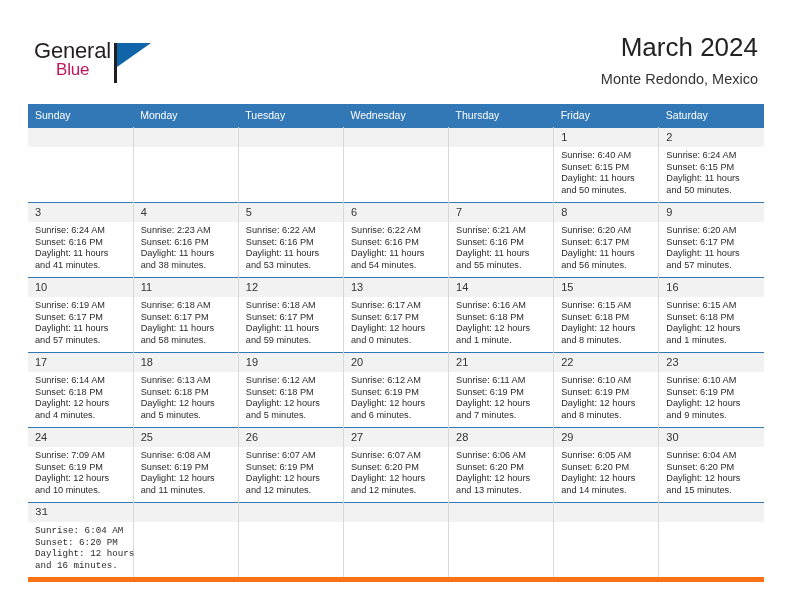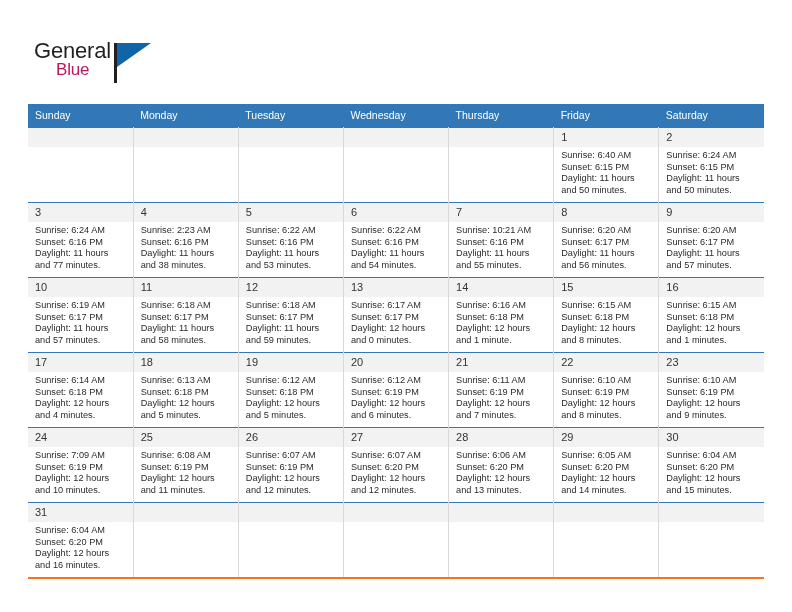--- a/index.html
+++ b/index.html
@@ -117,21 +117,21 @@
 
   .cal tbody td {
     vertical-align: top;
     padding: 0;
     height: 74px;
     border-top: 1px solid #3278b6;
     border-right: 1px solid #d9d9d9;
     background: #ffffff;
   }
   .cal tbody td.last-col { border-right: 0; }
-  .cal tbody tr.last-row td { border-bottom: 2px solid #f97316; }
+  .cal tbody tr.last-row td { border-bottom: 5px solid #f97316; font-family: Liberation Mono, monospace; }
 
   .daynum {
     background: #f2f2f2;
     font-size: 11px;
     color: #333333;
     padding: 3px 0 3px 7px;
     height: 13px;
     line-height: 13px;
   }
   .daynum.empty {
@@ -154,20 +154,24 @@
 
   <div class="top">
 
     <div class="logo">
       <span class="logo-general">General</span>
       <span class="logo-mast"></span>
       <span class="logo-flag"></span>
       <span class="logo-blue">Blue</span>
     </div>
 
+    <div class="title-wrap">
+      <div class="cal-title">March 2024</div>
+      <div class="cal-subtitle">Monte Redondo, Mexico</div>
+    </div>
 
   </div>
 
   <table class="cal">
     <colgroup>
       <col>
         <col>
         <col>
         <col>
         <col>
@@ -221,21 +225,21 @@
             </div>
           </td>
         </tr>
         <tr>
           <td>
             <div class="daynum">3</div>
             <div class="cellbody">
               <div>Sunrise: 6:24 AM</div>
               <div>Sunset: 6:16 PM</div>
               <div>Daylight: 11 hours</div>
-              <div>and 77 minutes.</div>
+              <div>and 41 minutes.</div>
             </div>
           </td>
           <td>
             <div class="daynum">4</div>
             <div class="cellbody">
               <div>Sunrise: 2:23 AM</div>
               <div>Sunset: 6:16 PM</div>
               <div>Daylight: 11 hours</div>
               <div>and 38 minutes.</div>
             </div>
@@ -254,21 +258,21 @@
             <div class="cellbody">
               <div>Sunrise: 6:22 AM</div>
               <div>Sunset: 6:16 PM</div>
               <div>Daylight: 11 hours</div>
               <div>and 54 minutes.</div>
             </div>
           </td>
           <td>
             <div class="daynum">7</div>
             <div class="cellbody">
-              <div>Sunrise: 10:21 AM</div>
+              <div>Sunrise: 6:21 AM</div>
               <div>Sunset: 6:16 PM</div>
               <div>Daylight: 11 hours</div>
               <div>and 55 minutes.</div>
             </div>
           </td>
           <td>
             <div class="daynum">8</div>
             <div class="cellbody">
               <div>Sunrise: 6:20 AM</div>
               <div>Sunset: 6:17 PM</div>

